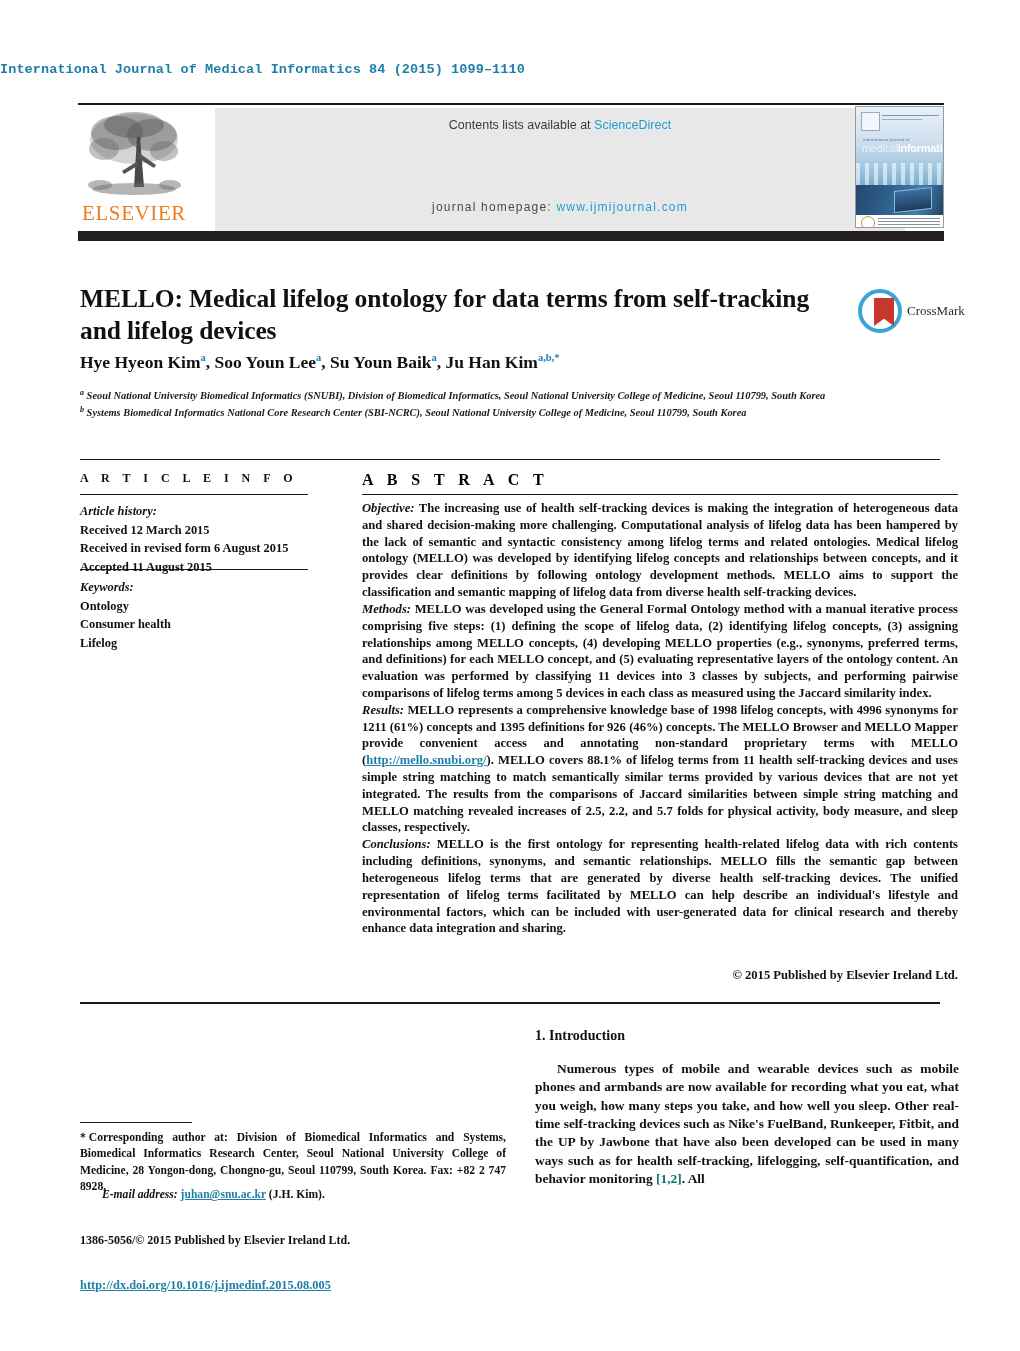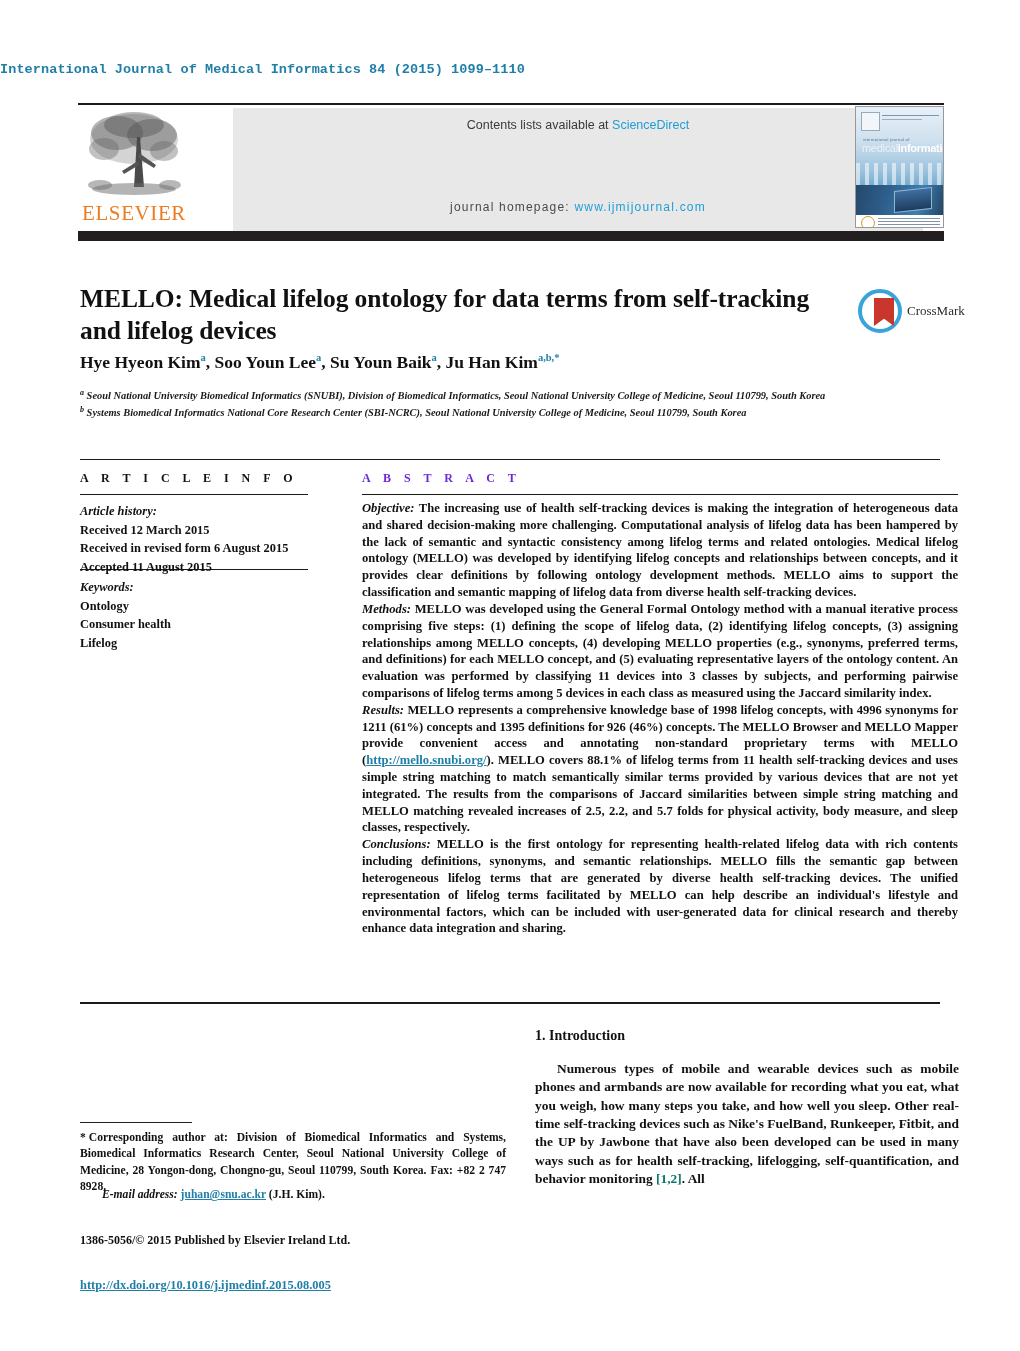--- a/index.html
+++ b/index.html
@@ -67,21 +67,21 @@
     left: 0; top: 94px;
     width: 112px;
     text-align: center;
     font-family: "Liberation Serif", serif;
     font-size: 21px;
     letter-spacing: 0.6px;
     color: #eb7c22;
   }
   .gray-band {
     position: absolute;
-    left: 155px; top: 5px;
+    left: 137px; top: 5px;
     width: 690px;
     height: 130px;
     background: #e8e8e8;
   }
   .contents-line {
     position: absolute;
     left: 0; top: 10px;
     width: 690px;
     text-align: center;
     font-family: "Liberation Sans", sans-serif;
@@ -329,23 +329,23 @@
     color: #111;
   }
   .info-keywords .kw-label { font-style: italic; }
 
   
   .abs-head {
     position: absolute;
     left: 362px; top: 471px;
     font-family: "Liberation Serif", serif;
     font-weight: bold;
-    font-size: 12px;
+    font-size: 16px;
     letter-spacing: 5px;
-    color: #6d28d9;
+    color: #000000;
   }
   .abstract {
     position: absolute;
     left: 362px; top: 500px;
     width: 596px;
     font-family: "Liberation Serif", serif;
     font-size: 12.6px;
     font-weight: bold;
     line-height: 1.335;
     text-align: justify;
@@ -537,20 +537,21 @@
     <div>Lifelog</div>
   </div>
 
   <div class="abs-head">A B S T R A C T</div>
   <div class="abstract">
     <p><span class="lead">Objective:</span><span> The increasing use of health self-tracking devices is making the integration of heterogeneous data and shared decision-making more challenging. Computational analysis of lifelog data has been hampered by the lack of semantic and syntactic consistency among lifelog terms and related ontologies. Medical lifelog ontology (MELLO) was developed by identifying lifelog concepts and relationships between concepts, and it provides clear definitions by following ontology development methods. MELLO aims to support the classification and semantic mapping of lifelog data from diverse health self-tracking devices.</span></p>
     <p><span class="lead">Methods:</span><span> MELLO was developed using the General Formal Ontology method with a manual iterative process comprising five steps: (1) defining the scope of lifelog data, (2) identifying lifelog concepts, (3) assigning relationships among MELLO concepts, (4) developing MELLO properties (e.g., synonyms, preferred terms, and definitions) for each MELLO concept, and (5) evaluating representative layers of the ontology content. An evaluation was performed by classifying 11 devices into 3 classes by subjects, and performing pairwise comparisons of lifelog terms among 5 devices in each class as measured using the Jaccard similarity index.</span></p>
     <p><span class="lead">Results:</span><span> MELLO represents a comprehensive knowledge base of 1998 lifelog concepts, with 4996 synonyms for 1211 (61%) concepts and 1395 definitions for 926 (46%) concepts. The MELLO Browser and MELLO Mapper provide convenient access and annotating non-standard proprietary terms with MELLO (</span><span class="link">http://mello.snubi.org/</span><span>). MELLO covers 88.1% of lifelog terms from 11 health self-tracking devices and uses simple string matching to match semantically similar terms provided by various devices that are not yet integrated. The results from the comparisons of Jaccard similarities between simple string matching and MELLO matching revealed increases of 2.5, 2.2, and 5.7 folds for physical activity, body measure, and sleep classes, respectively.</span></p>
     <p><span class="lead">Conclusions:</span><span> MELLO is the first ontology for representing health-related lifelog data with rich contents including definitions, synonyms, and semantic relationships. MELLO fills the semantic gap between heterogeneous lifelog terms that are generated by diverse health self-tracking devices. The unified representation of lifelog terms facilitated by MELLO can help describe an individual's lifestyle and environmental factors, which can be included with user-generated data for clinical research and thereby enhance data integration and sharing.</span></p>
   </div>
+  <div class="copyright-line">© 2015 Published by Elsevier Ireland Ltd.</div>
 
   <div class="intro-head">1.  Introduction</div>
   <div class="intro-body"><span>Numerous types of mobile and wearable devices such as mobile phones and armbands are now available for recording what you eat, what you weigh, how many steps you take, and how well you sleep. Other real-time self-tracking devices such as Nike's FuelBand, Runkeeper, Fitbit, and the UP by Jawbone that have also been developed can be used in many ways such as for health self-tracking, lifelogging, self-quantification, and behavior monitoring </span><span class="ref">[1,2]</span><span>. All</span></div>
 
   <div class="foot-rule"></div>
   <div class="footnote"><span class="fn-star">*</span><span>Corresponding author at: Division of Biomedical Informatics and Systems, Biomedical Informatics Research Center, Seoul National University College of Medicine, 28 Yongon-dong, Chongno-gu, Seoul 110799, South Korea. Fax: +82 2 747 8928.</span></div>
   <div class="email-line"><span class="em-label">E-mail address:</span> <span class="em-addr">juhan@snu.ac.kr</span> <span>(J.H. Kim).</span></div>
 
   <div class="doi-line">http://dx.doi.org/10.1016/j.ijmedinf.2015.08.005</div>
   <div class="issn-line">1386-5056/© 2015 Published by Elsevier Ireland Ltd.</div>

